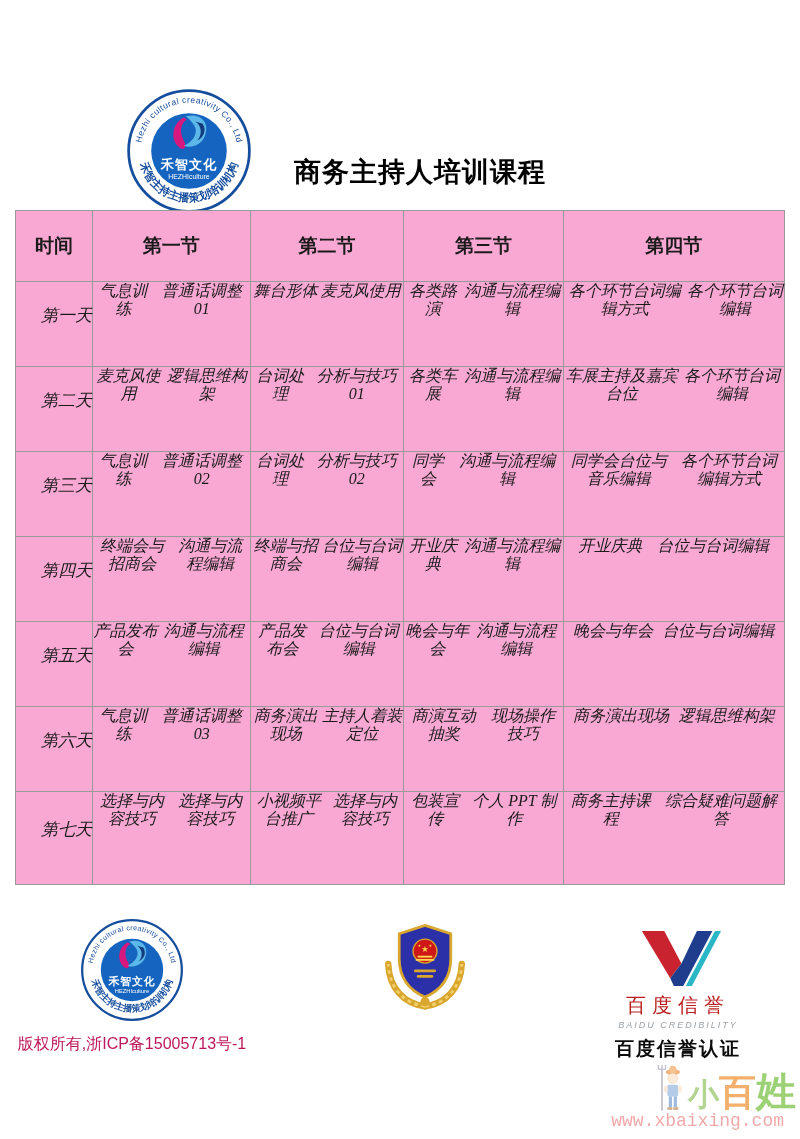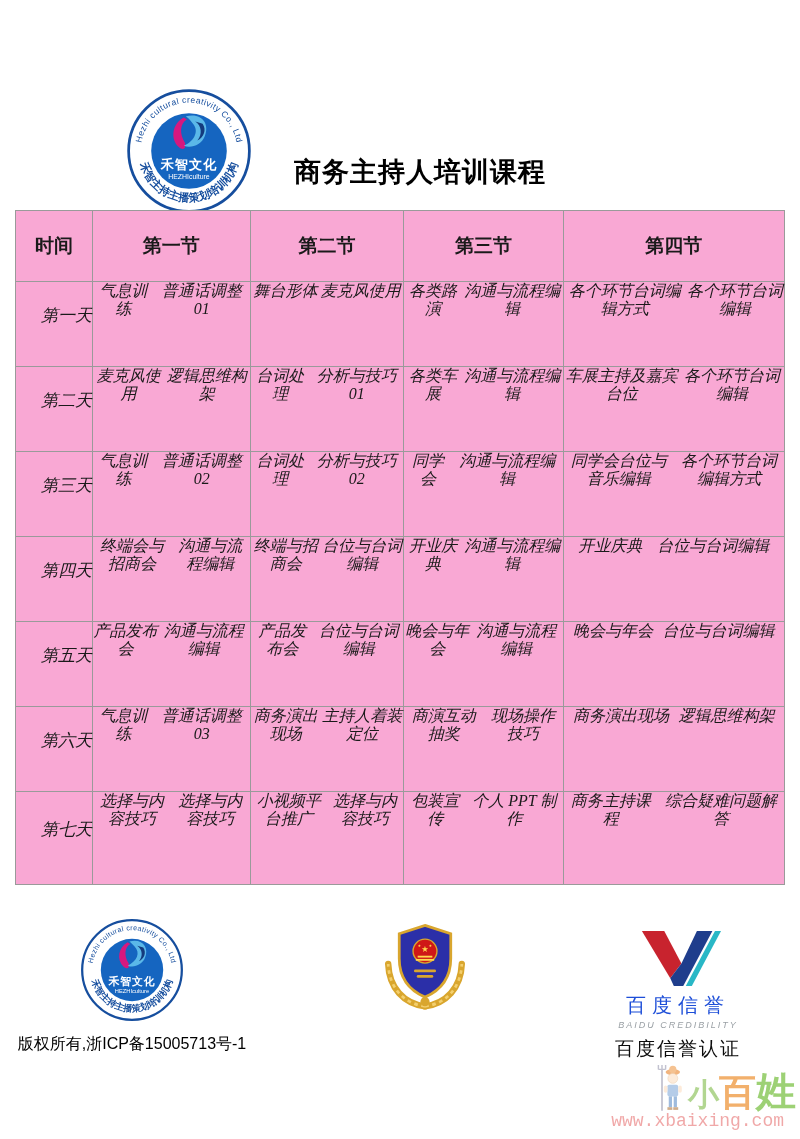--- a/index.html
+++ b/index.html
@@ -79,53 +79,53 @@
   
   .footer-left   { position: absolute; left: 12px;  top: 918px; width: 240px; text-align: center; }
   .footer-center { position: absolute; left: 295px; top: 918px; width: 260px; text-align: center; }
   .footer-right  { position: absolute; left: 593px; top: 924px; width: 170px; text-align: center; }
 
   .footer-logo { width: 104px; height: 104px; }
   .copyright-text {
     margin-top: 8px;
     font-family: "Liberation Sans", "DejaVu Sans", sans-serif;
     font-size: 16px;
-    color: #000000;
+    color: #be185d;
     white-space: nowrap;
   }
   .police-badge { width: 92px; height: 92px; }
   .police-record-text {
     margin-top: 10px;
     font-family: "Liberation Sans", "DejaVu Sans", sans-serif;
     font-size: 19px;
     font-weight: bold;
     color: #000000;
     white-space: nowrap;
   }
   .baidu-v { width: 86px; height: 62px; }
   .baidu-name {
     margin-top: 2px;
     font-family: "Liberation Sans", "DejaVu Sans", sans-serif;
     font-size: 20px;
-    color: #1d4ed8;
+    color: #b91c1c;
     letter-spacing: 6px;
   }
   .baidu-name-en {
     font-family: "Liberation Sans", "DejaVu Sans", sans-serif;
     font-size: 9px;
     color: #9aa0a5;
     letter-spacing: 2px;
     margin-top: 1px;
     font-style: italic;
   }
   .baidu-cert {
     margin-top: 6px;
     font-family: "Liberation Sans", "DejaVu Sans", sans-serif;
     font-size: 19px;
-    font-weight: normal;
+    font-weight: bold;
     color: #0b0b0b;
     letter-spacing: 2px;
   }
 
   
   .watermark {
     position: absolute;
     right: 4px;
     bottom: 8px;
     display: flex;

